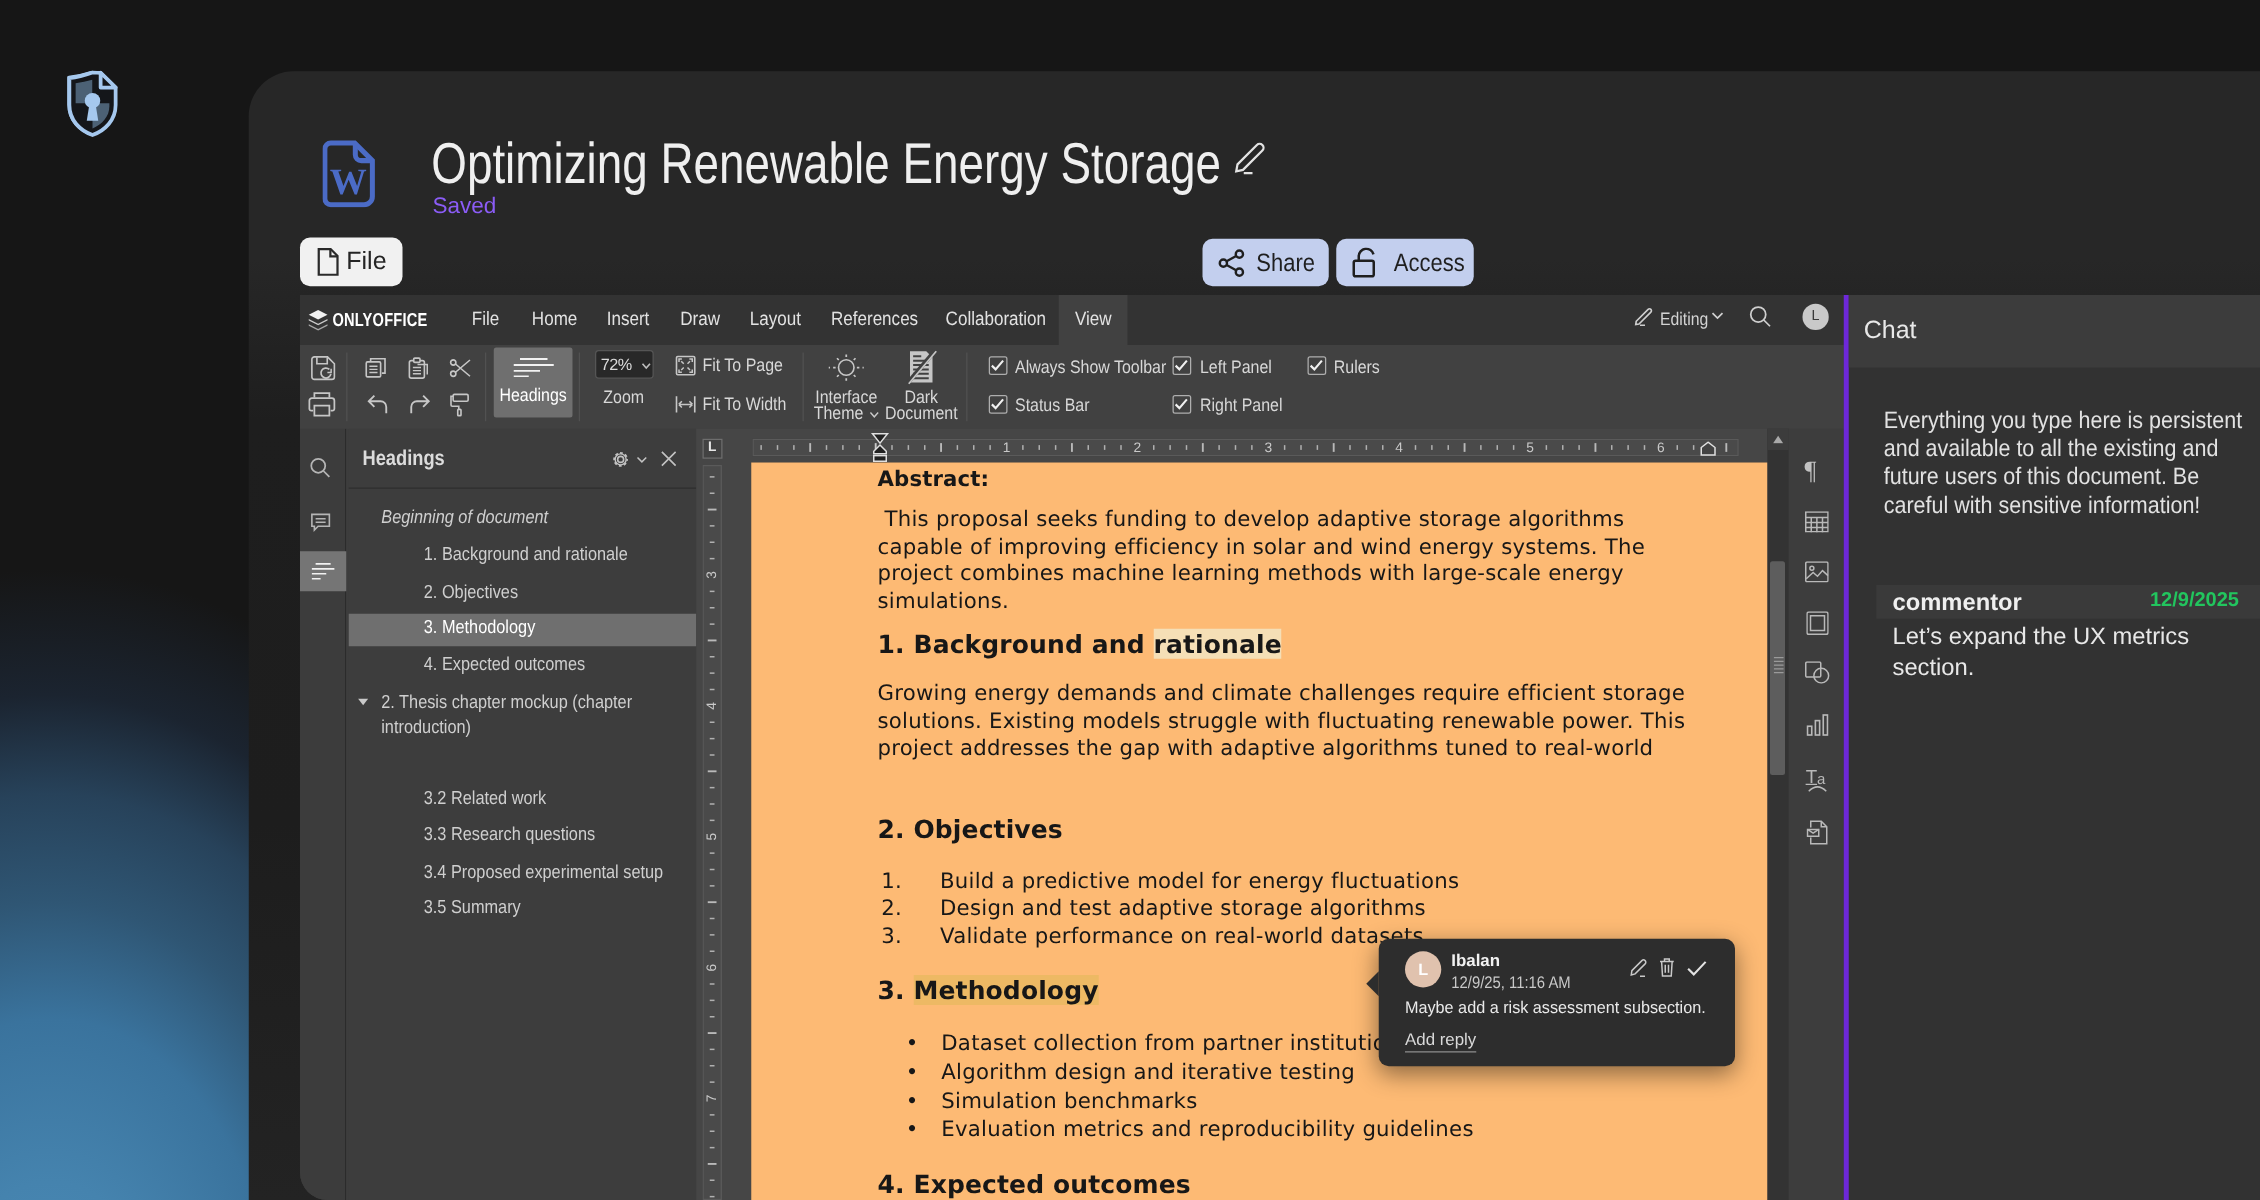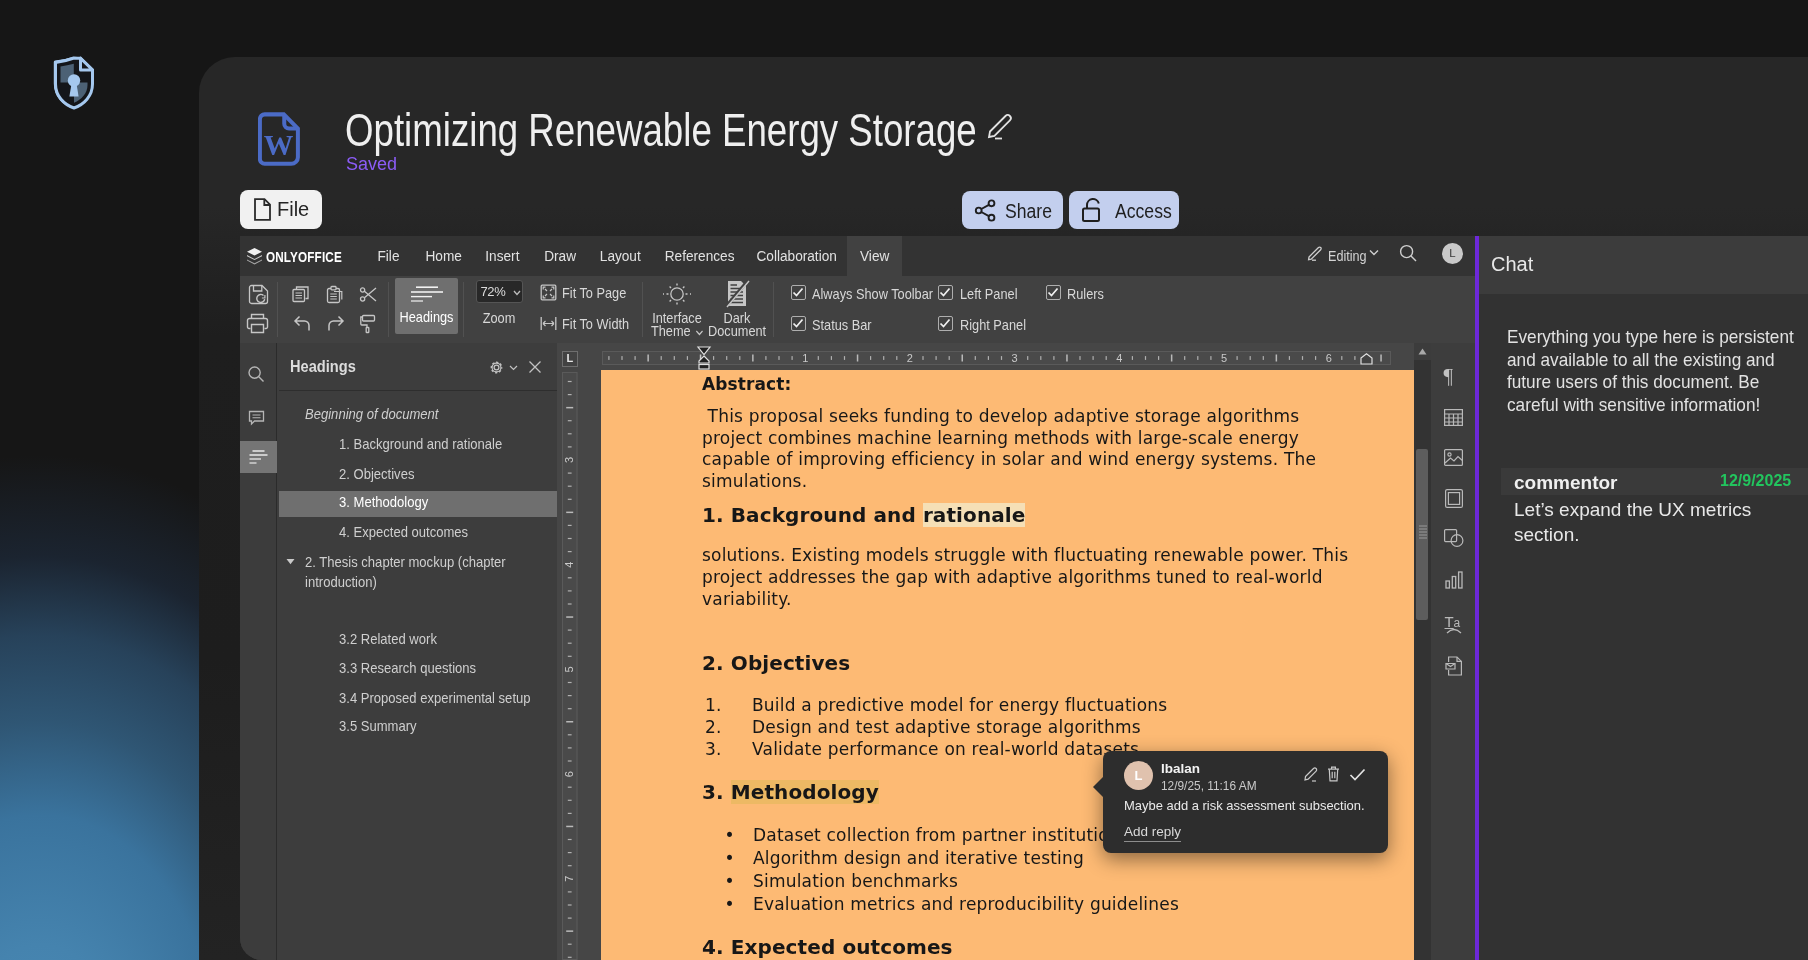--- a/index.html
+++ b/index.html
@@ -469,29 +469,29 @@
       <rect x="3" y="18.5" width="10" height="4.5" fill="#222" stroke="#e0e0e0" stroke-width="1.2"></rect>
     </svg>
     <svg style="left:803px;top:9.5px;" width="13" height="12" viewBox="0 0 13 12">
       <path d="M1 5 L6.5 0.8 L12 5 V11 H1 Z" fill="#434343" stroke="#e0e0e0" stroke-width="1.2"></path>
     </svg>
   </div>
   <div class="page" id="page">
     <div class="doc dhead" style="left:101.5px;top:3.8px;font-size:17px;">Abstract:</div>
     <div class="doc" style="left:101.5px;top:36px;">
       <div class="dline">&nbsp;This proposal seeks funding to develop adaptive storage algorithms</div>
+      <div class="dline">capable of improving efficiency in solar and wind energy systems. The</div>
       <div class="dline">project combines machine learning methods with large-scale energy</div>
-      <div class="dline">capable of improving efficiency in solar and wind energy systems. The</div>
       <div class="dline">simulations.</div>
     </div>
     <div class="doc dhead" style="left:101.5px;top:132.45px;line-height:26px;">1. Background and <span style="background:#f5dfb6;">rationale</span></div>
     <div class="doc" style="left:101.5px;top:175.3px;">
+      <div class="dline">Growing energy demands and climate challenges require efficient storage</div>
       <div class="dline">solutions. Existing models struggle with fluctuating renewable power. This</div>
       <div class="dline">project addresses the gap with adaptive algorithms tuned to real-world</div>
-      <div class="dline">variability.</div>
     </div>
     <div class="doc dhead" style="left:101.5px;top:280.45px;line-height:26px;">2. Objectives</div>
     <div class="doc" style="left:0;top:323.65px;width:100%;">
       <div class="dline" style="position:relative;height:22px;line-height:22px;">
           <span style="position:absolute;left:104.5px;">1.</span>
           <span style="position:absolute;left:151.5px;">Build a predictive model for energy fluctuations</span>
         </div>
       <div class="dline" style="position:relative;height:22px;line-height:22px;">
           <span style="position:absolute;left:104.5px;">2.</span>
           <span style="position:absolute;left:151.5px;">Design and test adaptive storage algorithms</span>

